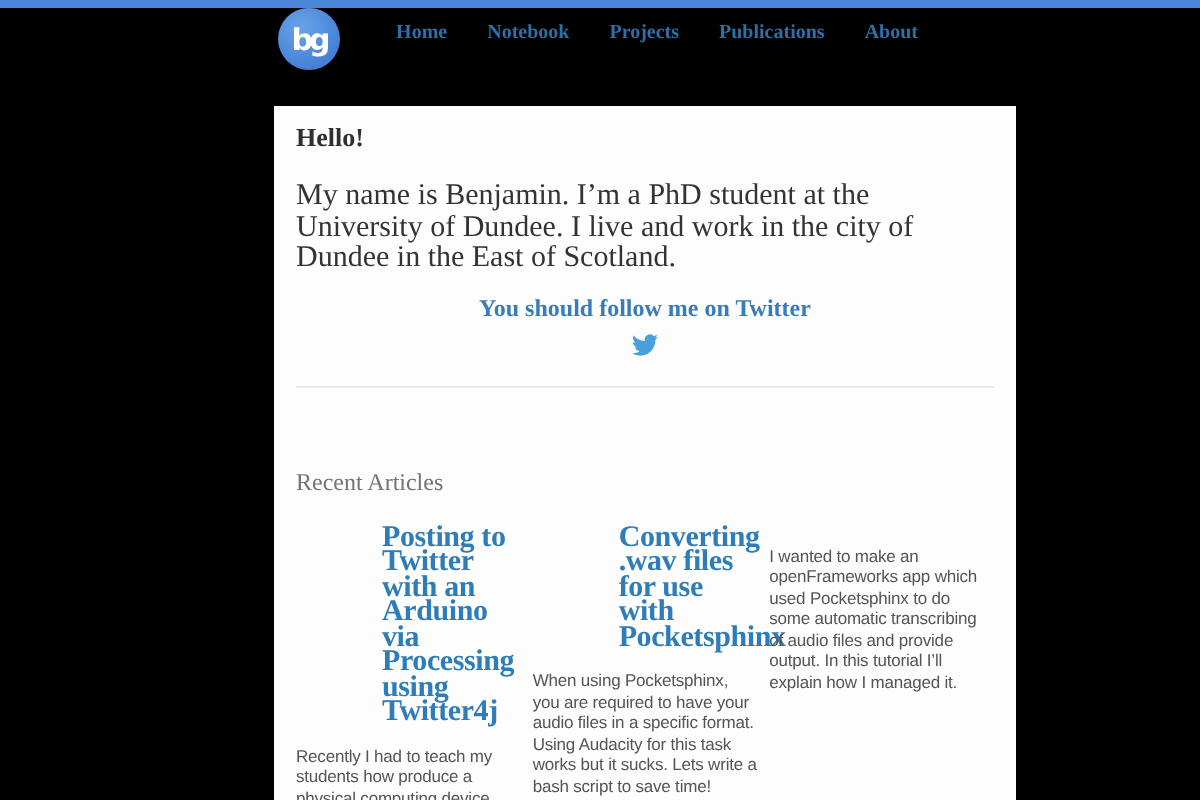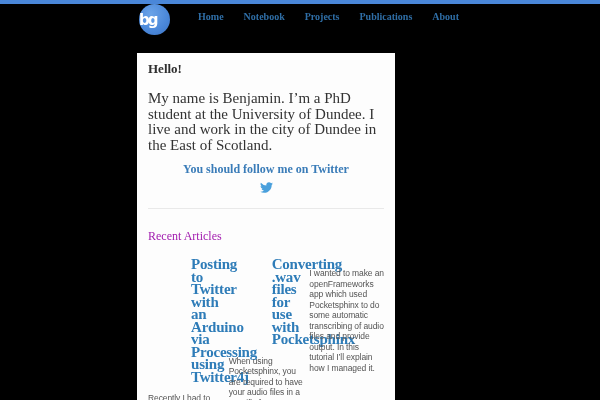--- a/index.html
+++ b/index.html
@@ -22,41 +22,41 @@
   .logo {
     position: absolute; left: 139px; top: 4px;
     width: 31px; height: 31px;
     border-radius: 50%;
     background: radial-gradient(circle at 38% 32%, #6aa3e8, #4a87d9 60%, #3c74c4);
     color: #ffffff;
     font-family: "DejaVu Sans", sans-serif;
     font-weight: bold;
     font-size: 15px;
     letter-spacing: -2px;
-    display: flex; align-items: center; justify-content: flex-start;
+    display: flex; align-items: center; justify-content: center;
     text-decoration: none;
     cursor: pointer;
   }
   .nav {
     position: absolute; top: 11px; right: 141px;
     display: flex; gap: 20px;
   }
   .nav a {
     font-family: "Liberation Serif", "DejaVu Serif", serif;
     font-weight: bold;
     font-size: 10px;
     color: #2f6ea6;
     text-decoration: none;
     cursor: pointer;
   }
 
   
   .card {
     position: absolute; left: 137px; top: 53px;
-    width: 258px; height: 347px;
+    width: 371px; height: 347px;
     background: #fdfdfd;
     padding: 5px 11px 0 11px;
     overflow: hidden;
   }
 
   .hello {
     font-size: 13px;
     font-weight: bold;
     color: #2f2f2f;
     margin-top: 3px;
@@ -80,24 +80,24 @@
   }
   .follow-row svg { display: block; }
 
   .divider {
     border: none;
     border-top: 1px solid #e9e9e9;
     margin-top: 15px;
   }
 
   .recent-heading {
-    margin-top: 20px;
+    margin-top: 40px;
     font-size: 12px;
     font-weight: normal;
-    color: #a21caf;
+    color: #737373;
   }
 
   .cols {
     margin-top: 14px;
     display: flex;
     gap: 6px;
   }
   .col { flex: 1 1 0; min-width: 0; }
   .article + .article { margin-top: 14px; }
   .article h3 a {

